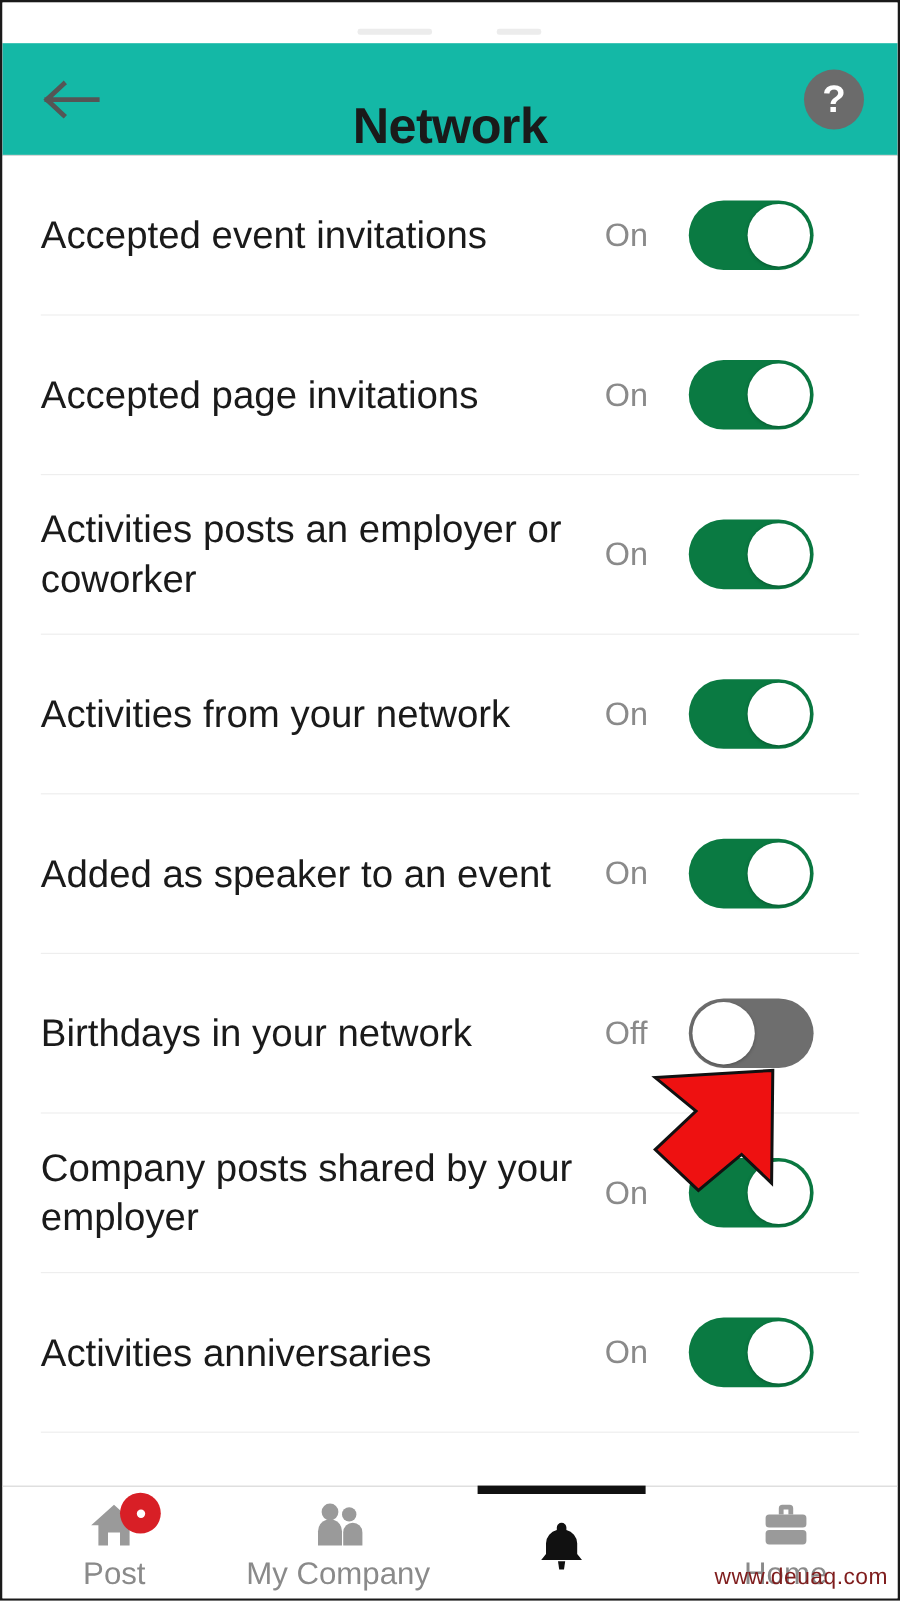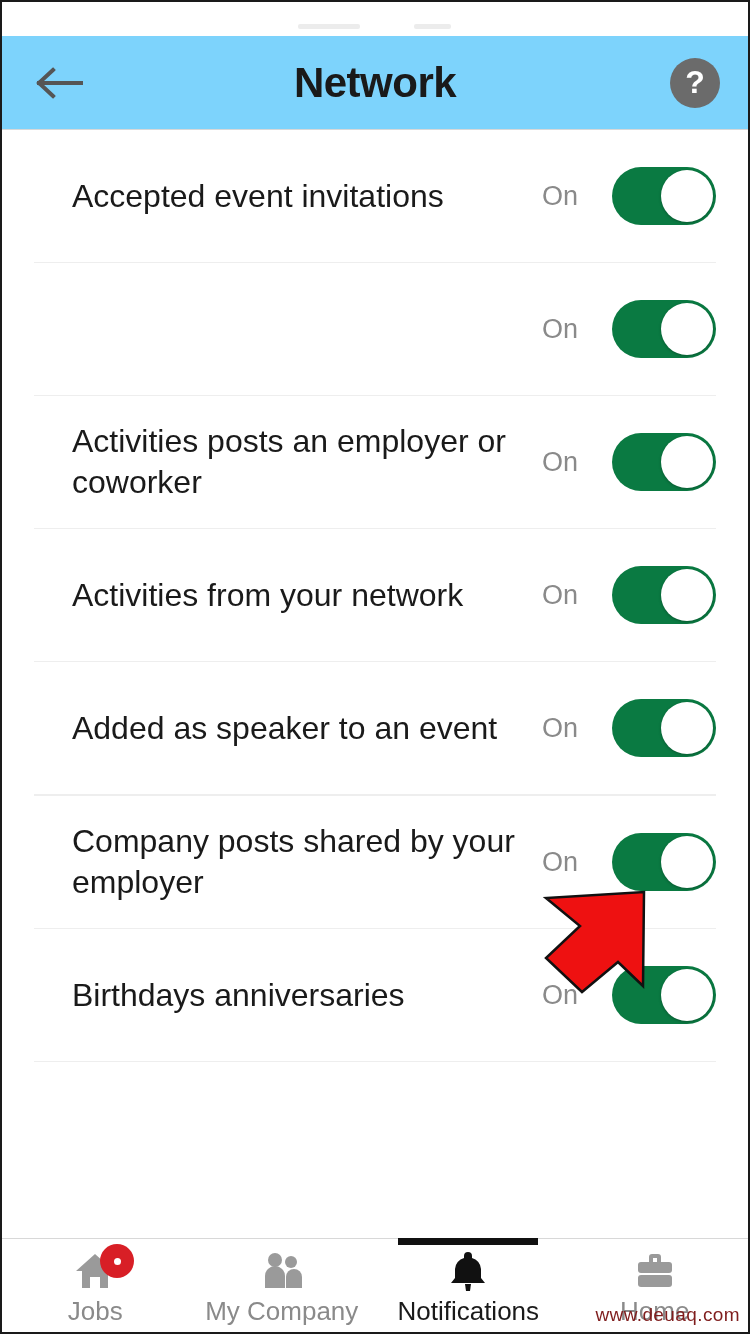--- a/index.html
+++ b/index.html
@@ -25,23 +25,23 @@
   .status-mark {
     position:absolute; top:22px; height:5px;
     background:#ececec; border-radius:2px;
   }
   .status-mark.left  { left:296px; width:62px; }
   .status-mark.right { left:412px; width:37px; }
 
   
   .header {
     position:absolute; top:34px; left:0; right:0; height:94px;
-    background:#7dd3fc;
+    background:#14b8a6;
     border-bottom:1px solid #d8d8d8;
-    display:flex; align-items:center;
+    display:flex; align-items:flex-end;
   }
   .back-btn {
     position:absolute; left:30px; top:50%; transform:translateY(-50%);
     width:56px; height:56px;
     display:flex; align-items:center; justify-content:center;
     cursor:pointer;
   }
   .page-title {
     width:100%; text-align:center;
     font-size:42px; font-weight:bold; color:#1a1a1a;
@@ -65,21 +65,20 @@
     position:absolute; top:128px; left:0; right:0; bottom:94px;
     background:#ffffff;
     overflow:hidden;
   }
   .row {
     position:relative;
     display:flex; align-items:center;
     padding:0 32px 0 32px;
     min-height:132px;
     cursor:pointer;
-    justify-content:flex-end;
   }
   .row .label {
     flex:1;
     font-size:32px; color:#1a1a1a;
     line-height:1.28;
     padding-right:18px;
     max-width:470px;
   }
   .row .state {
     font-size:27px; color:#8a8a8a;
@@ -195,20 +194,21 @@
   <div class="list" id="settings-list">
       <div class="row">
         <div class="label">Accepted event invitations</div>
         <div class="state">On</div>
         <div class="toggle on">
           <div class="knob"></div>
         </div>
       </div>
       <div class="divider"></div>
       <div class="row">
+        <div class="label">Accepted page invitations</div>
         <div class="state">On</div>
         <div class="toggle on">
           <div class="knob"></div>
         </div>
       </div>
       <div class="divider"></div>
       <div class="row">
         <div class="label">Activities posts an employer or coworker</div>
         <div class="state">On</div>
         <div class="toggle on">
@@ -225,31 +225,38 @@
       </div>
       <div class="divider"></div>
       <div class="row">
         <div class="label">Added as speaker to an event</div>
         <div class="state">On</div>
         <div class="toggle on">
           <div class="knob"></div>
         </div>
       </div>
       <div class="divider"></div>
+      <div class="row">
+        <div class="label">Birthdays in your network</div>
+        <div class="state">Off</div>
+        <div class="toggle off">
+          <div class="knob"></div>
+        </div>
+      </div>
       <div class="divider"></div>
       <div class="row">
         <div class="label">Company posts shared by your employer</div>
         <div class="state">On</div>
         <div class="toggle on">
           <div class="knob"></div>
         </div>
       </div>
       <div class="divider"></div>
       <div class="row">
-        <div class="label">Birthdays anniversaries</div>
+        <div class="label">Activities anniversaries</div>
         <div class="state">On</div>
         <div class="toggle on">
           <div class="knob"></div>
         </div>
       </div>
       <div class="divider"></div>
     </div>
 
   <svg class="red-arrow" viewBox="0 0 130 112">
     <path d="M122 6 L121 100 L96 76 L60 106 L24 72 L58 40 L24 12 Z" fill="#ee1111" stroke="#111111" stroke-width="2.5" stroke-linejoin="miter"></path>
@@ -258,42 +265,41 @@
   <div class="bottomnav" id="bottom-nav">
       <div class="nav-item">
         <div class="nav-icon">
           <svg width="46" height="46" viewBox="0 0 46 46">
             <path d="M23 6 L42 23 L36 23 L36 40 L28 40 L28 29 L18 29 L18 40 L10 40 L10 23 L4 23 Z" fill="#9a9a9a"></path>
           </svg>
           <div class="badge-dot">
             <i></i>
           </div>
         </div>
-        <div class="nav-label">Jobs</div>
+        <div class="nav-label">Post</div>
       </div>
       <div class="nav-item">
         <div class="nav-icon">
           <svg width="46" height="46" viewBox="0 0 46 46">
             <circle cx="16" cy="12" r="7" fill="#9a9a9a"></circle>
             <circle cx="32" cy="14" r="6" fill="#9a9a9a"></circle>
             <path d="M6 40 L6 28 a10 10 0 0 1 20 0 L26 40 Z" fill="#9a9a9a"></path>
             <path d="M27 40 L27 29 a8 8 0 0 1 16 0 L43 40 Z" fill="#9a9a9a"></path>
           </svg>
         </div>
         <div class="nav-label">My Company</div>
       </div>
       <div class="nav-item active">
         <div class="active-bar"></div>
         <div class="nav-icon">
           <svg width="46" height="46" viewBox="0 0 46 46">
             <path d="M23 4 a4 4 0 0 1 4 4 l0 2 a12 12 0 0 1 9 11 l0 9 l4 5 l-34 0 l4 -5 l0 -9 a12 12 0 0 1 9 -11 l0 -2 a4 4 0 0 1 4 -4 Z" fill="#111111"></path>
             <path d="M20 36 l6 0 l-1 7 l-4 0 Z" fill="#111111"></path>
           </svg>
         </div>
-        <div class="nav-label">Notifications</div>
       </div>
       <div class="nav-item">
         <div class="nav-icon">
           <svg width="46" height="46" viewBox="0 0 46 46">
             <path d="M17 9 a3 3 0 0 1 3 -3 l6 0 a3 3 0 0 1 3 3 l0 5 l-4 0 l0 -4 l-4 0 l0 4 l-4 0 Z" fill="#9a9a9a"></path>
             <rect x="6" y="14" width="34" height="11" rx="3" fill="#9a9a9a"></rect>
             <rect x="6" y="27" width="34" height="12" rx="3" fill="#9a9a9a"></rect>
           </svg>
         </div>
         <div class="nav-label">Home</div>

